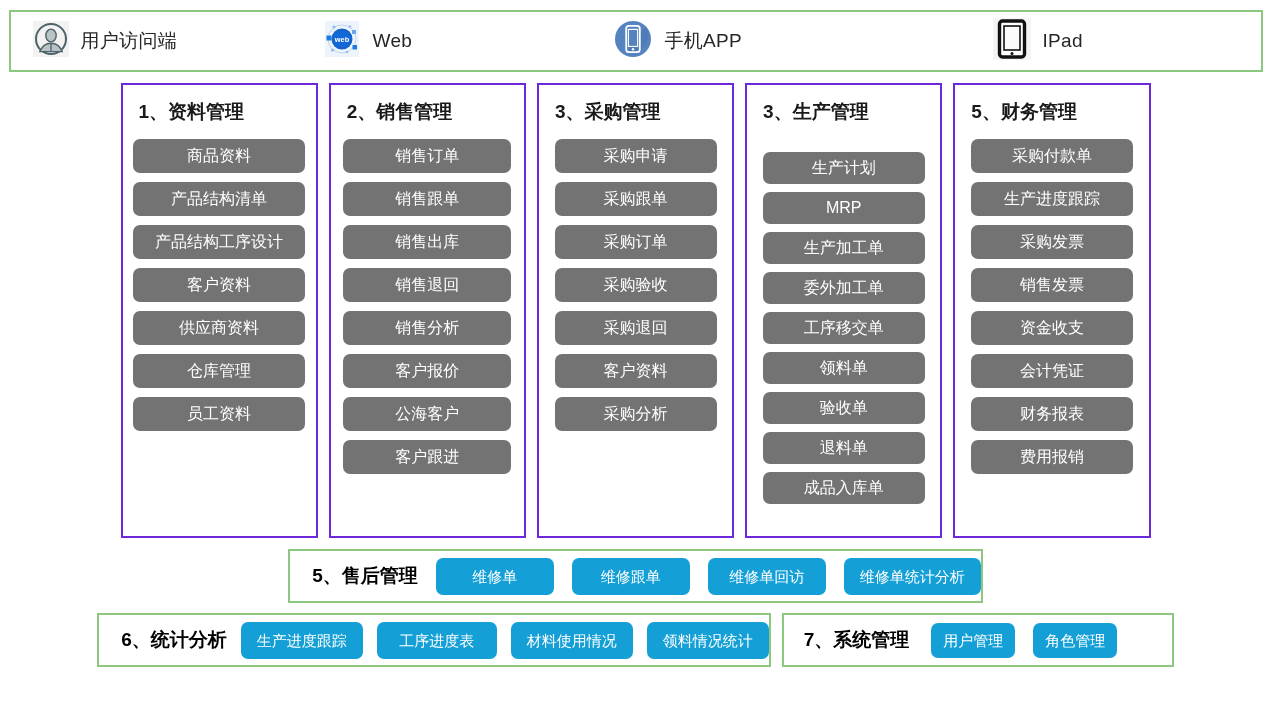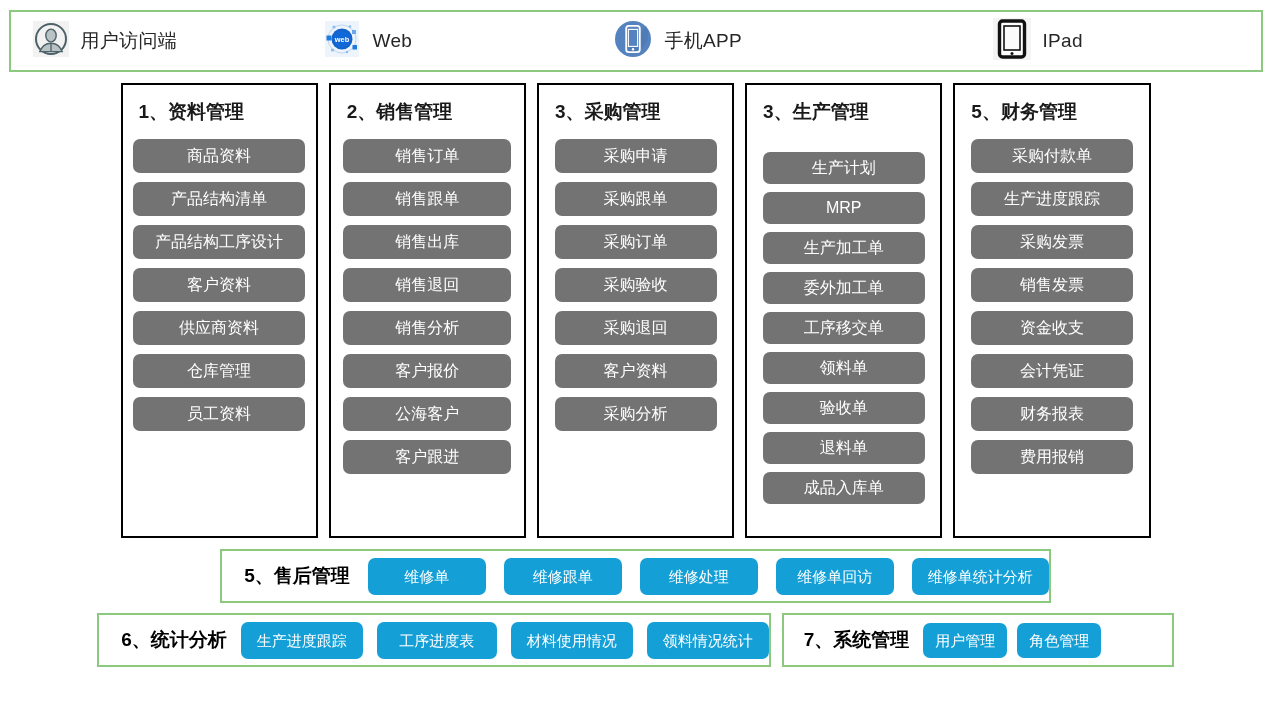--- a/index.html
+++ b/index.html
@@ -51,21 +51,21 @@
 
   
   .columns {
     display: flex;
     gap: 11px;
     flex: 0 0 auto;
     height: 455px;
   }
   .col {
     flex: 1 1 0;
-    border: 2px solid #000000;
+    border: 2px solid #6d28d9;
     background: #ffffff;
     padding: 12px 14px 10px 14px;
     display: flex;
     flex-direction: column;
     min-width: 0;
   }
   .col-title {
     font-size: 19px;
     font-weight: bold;
     color: #1a1a1a;
@@ -131,21 +131,21 @@
     padding-left: 22px;
     gap: 14px;
   }
   .row-system {
     flex: 0 0 392px;
     border: 2px solid #8CC97F;
     background: #fff;
     display: flex;
     align-items: center;
     padding-left: 20px;
-    gap: 10px;
+    gap: 18px;
   }
   .bar-title {
     font-size: 19px;
     font-weight: bold;
     color: #000000;
     white-space: nowrap;
   }
   .bar-title.rs { margin-right: 4px; }
   .bbtn {
     background: #14A0D7;
@@ -298,21 +298,20 @@
         <button class="mbtn">财务报表</button>
         <button class="mbtn">费用报销</button>
       </div>
     </div>
   </div>
 
   <div class="row-aftersales">
     <div class="bar-title">5、售后管理</div>
     <button class="bbtn">维修单</button>
     <button class="bbtn">维修跟单</button>
-    <button class="bbtn">维修处理</button>
     <button class="bbtn">维修单回访</button>
     <button class="bbtn">维修单统计分析</button>
   </div>
 
   <div class="bottom-row">
 
     <div class="row-stats">
       <div class="bar-title">6、统计分析</div>
       <button class="bbtn">生产进度跟踪</button>
       <button class="bbtn">工序进度表</button>

